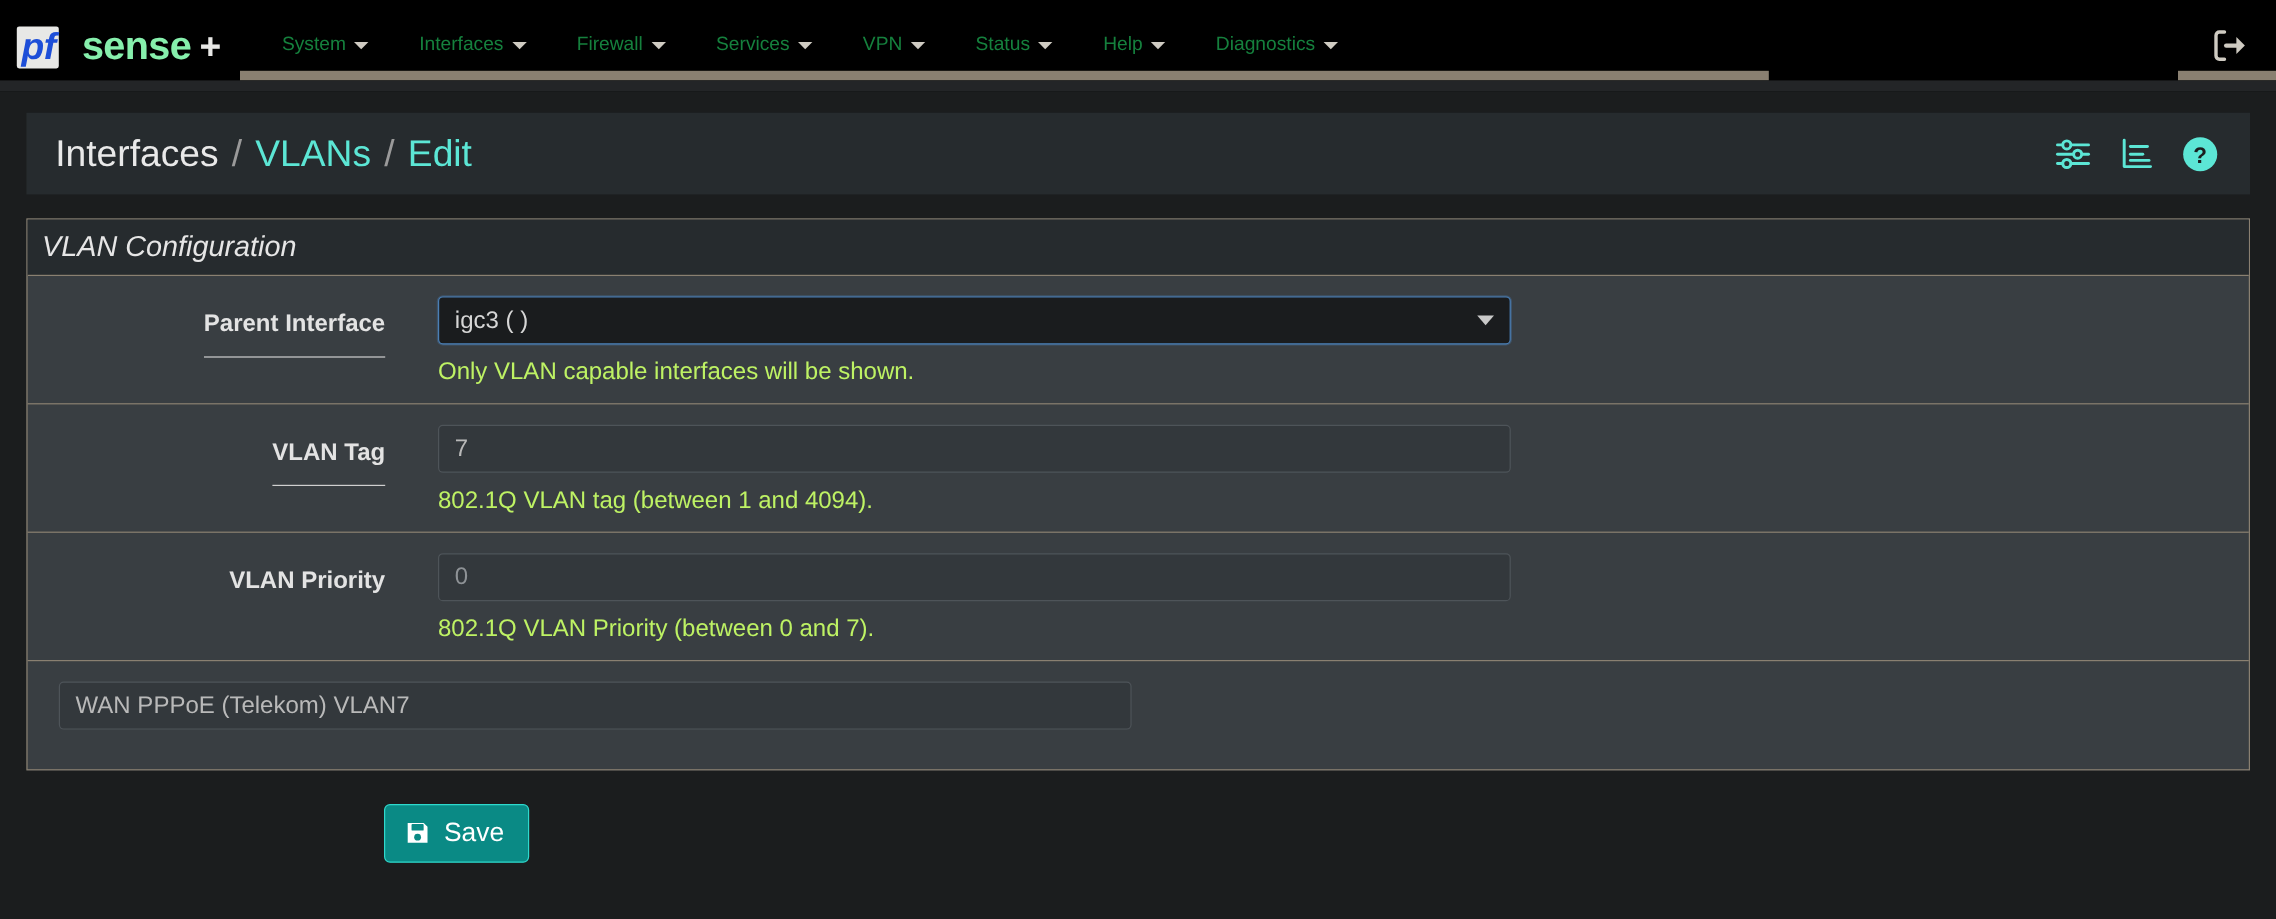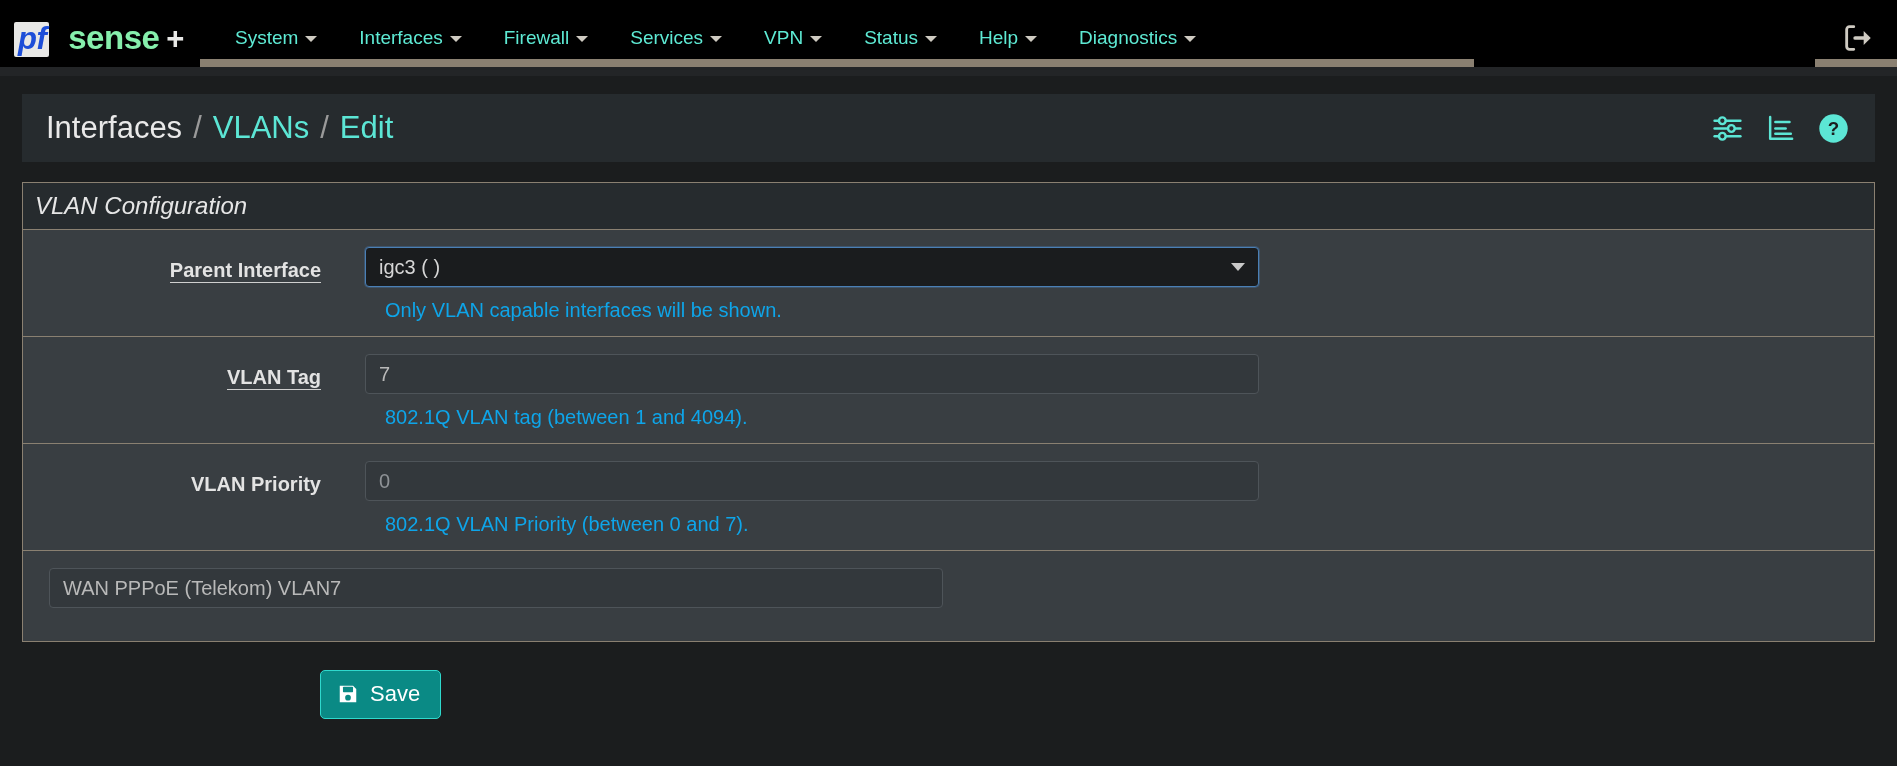--- a/index.html
+++ b/index.html
@@ -50,22 +50,22 @@
   .brand-sense { color: #86efac; font-weight: bold; }
   .brand-plus {
     color: #e8e8e6;
     font-weight: bold;
     font-size: 31px;
     margin-left: 7px;
   }
 
   .nav-items { display: flex; align-items: center; height: 76px; }
   .nav-item {
-    color: #5eead4;
-    font-size: 19px;
+    color: #15803d;
+    font-size: 16px;
     padding: 0 21px;
     height: 76px;
     line-height: 76px;
     cursor: pointer;
     white-space: nowrap;
     text-decoration: none;
   }
   .caret {
     display: inline-block;
     width: 0; height: 0;
@@ -170,21 +170,21 @@
     flex: 0 0 316px;
     text-align: right;
     padding-right: 18px;
     padding-top: 12px;
     font-size: 20px;
     font-weight: bold;
     color: #e3e3e3;
   }
   .form-label .underline {
     border-bottom: 1px solid #cfcfcf;
-    padding-bottom: 1px;
+    padding-bottom: 16px;
   }
 
   .form-field { flex: 1; padding-left: 26px; }
 
   .ctrl {
     width: 894px;
     height: 40px;
     border-radius: 4px;
     font-size: 20px;
     font-family: "Liberation Sans", sans-serif;
@@ -212,22 +212,21 @@
   .sel-caret {
     width: 0; height: 0;
     border-left: 7px solid transparent;
     border-right: 7px solid transparent;
     border-top: 8px solid #c9c9c9;
   }
 
   .help-text {
     margin-top: 12px;
     font-size: 20px;
-    color: #0ea5e9;
-    margin-left: 20px;
+    color: #bef264;
   }
 
   
   .btn-row { padding: 28px 0 0 320px; }
   .btn-save {
     display: inline-flex;
     align-items: center;
     gap: 11px;
     background: #0a8a85;
     border: 1px solid #2fd9cd;

